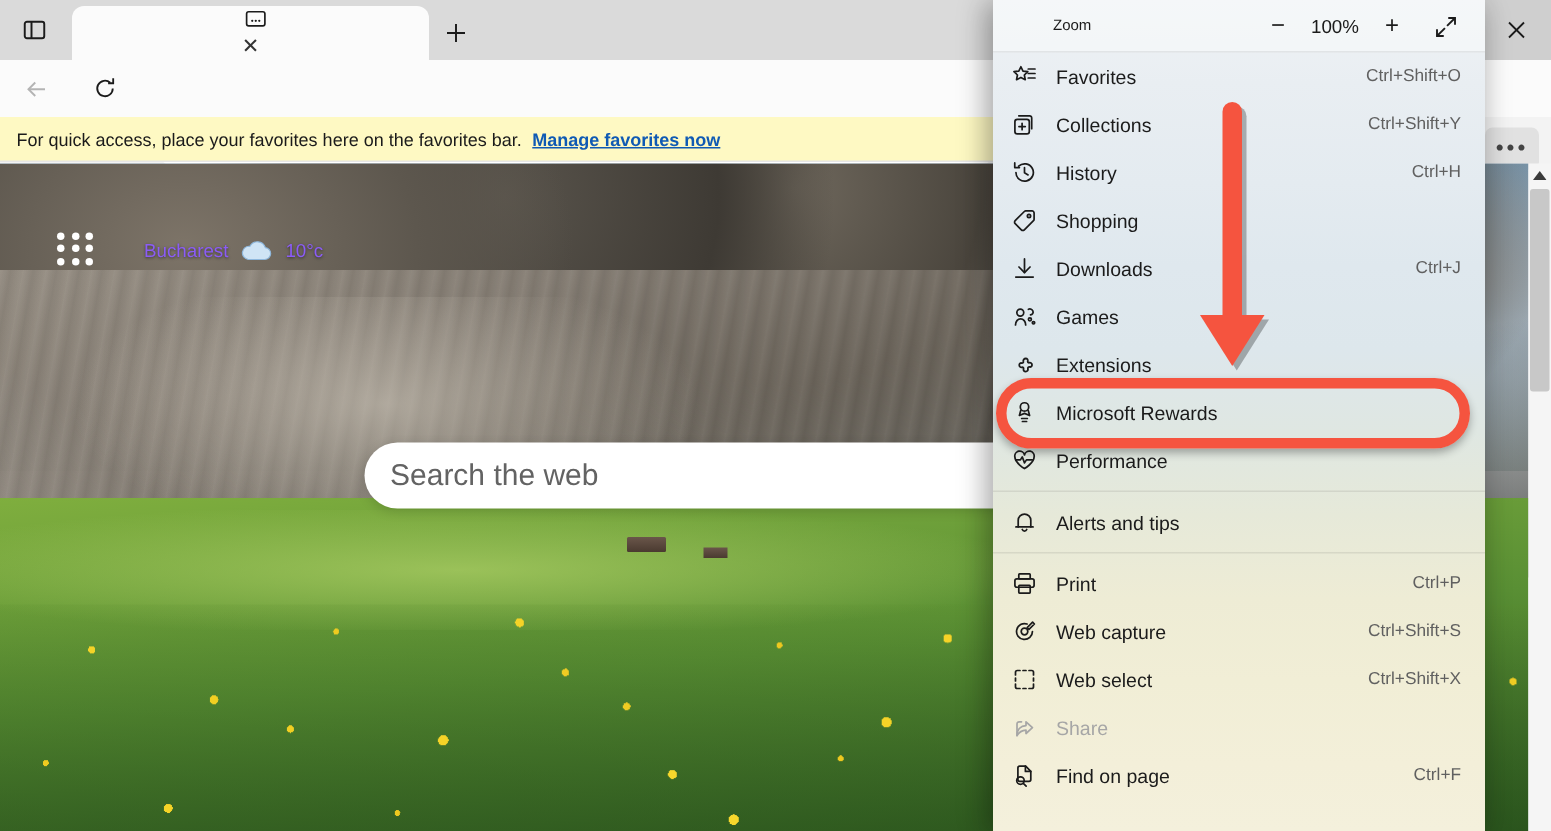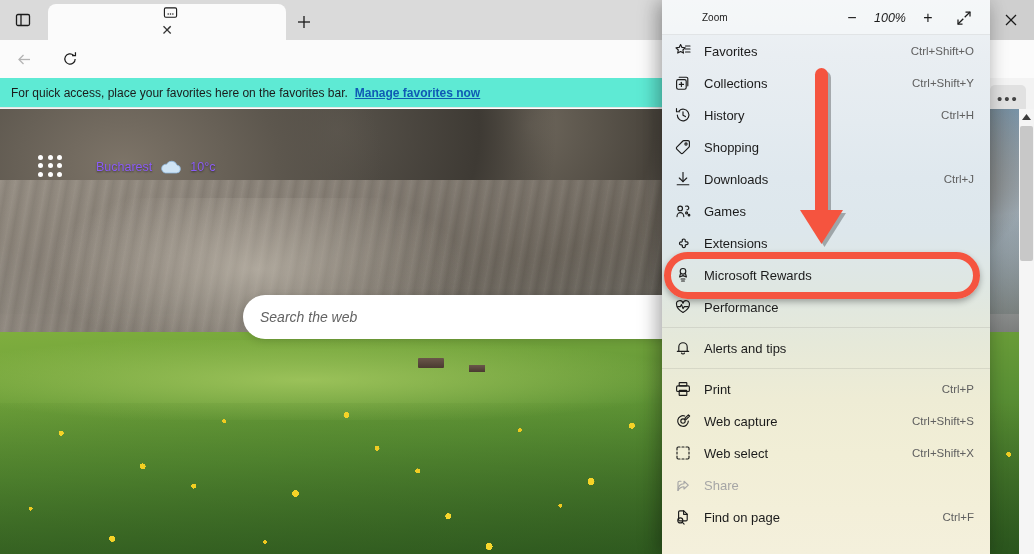--- a/index.html
+++ b/index.html
@@ -50,21 +50,21 @@
   }
   .omnibox {
     position: absolute; left: 104px; top: 42px; height: 30px;
     width: 560px; background: #ffffff; border-radius: 15px;
     display: flex; align-items: center; padding-left: 13px;
   }
   .omnibox-placeholder { margin-left: 11px; font-size: 12.8px; color: #5f5f5f; }
 
   .favbar {
     position: absolute; left: 0; top: 78px; width: 818px; height: 30px;
-    background: #5eead4; display: flex; align-items: center; padding-left: 11px;
+    background: #fef9c3; display: flex; align-items: center; padding-left: 11px;
     border-bottom: 1px solid #e6e6e6;
   }
   .favbar-text { font-size: 12px; color: #1b1b1b; }
   .favbar-link {
     font-size: 12px; color: #0f5ab4; text-decoration: underline;
     margin-left: 7px; font-weight: 600;
   }
 
   
   .wincontrols { position: absolute; right: 0; top: 0; height: 40px; display: flex; }
@@ -173,21 +173,21 @@
     display:flex; align-items:center; color:#8b5cf6; font-size:12.5px;
     text-shadow: 0 1px 2px rgba(0,0,0,0.5);
     margin-left: 10px;
   }
   .ntp-weather .cloud { margin: 0 7px; display:flex; align-items:center; }
   .ntp-search {
     position:absolute; left: 243px; top: 186px; width: 533px; height: 44px;
     background:#fff; border-radius: 22px; display:flex; align-items:center;
     padding-left: 17px; box-shadow: 0 2px 8px rgba(0,0,0,0.15);
   }
-  .ntp-search span { font-size: 14px; color:#636363;font-style:italic; }
+  .ntp-search span { font-size: 20px; color:#636363; }
 
   
   .scrollbar {
     position:absolute; right: 0; top: 109px; width: 15px; height: 445px;
     background: #f5f5f5;
   }
   .sb-up {
     position:absolute; left:0; top:0; width:15px; height:15px;
     display:flex; align-items:center; justify-content:center;
     color:#505050; font-size: 7px;
@@ -208,21 +208,21 @@
     overflow: hidden;
   }
   .zoom-row {
     position: relative; height: 35px; display:flex; align-items:center;
     background: rgba(250,251,252,0.55);
     border-bottom: 1px solid rgba(0,0,0,0.07);
   }
   .zoom-label { margin-left: 40px; font-size: 10px; color:#1b1b1b; }
   .zoom-ctrls { position:absolute; right: 0; top:0; height:35px; display:flex; align-items:center; }
   .zoom-btn { width: 32px; height: 32px; display:flex; align-items:center; justify-content:center; color:#1b1b1b; }
-  .zoom-pct { font-size: 12.5px; color:#1b1b1b; width: 44px; text-align:center;font-style:italic; }
+  .zoom-pct { font-size: 12.5px; color:#1b1b1b; width: 44px; text-align:center; }
   .zoom-full { width: 40px; height:32px; display:flex; align-items:center; justify-content:center; margin-right: 6px; }
 
   .mi {
     position: relative; height: 32px; display: flex; align-items: center;
   }
   .mi .ico {
     width: 42px; display:flex; align-items:center; justify-content:center;
     color:#1b1b1b; flex: 0 0 42px;
   }
   .mi .lbl { font-size: 13px; color:#1b1b1b; flex: 1; }

